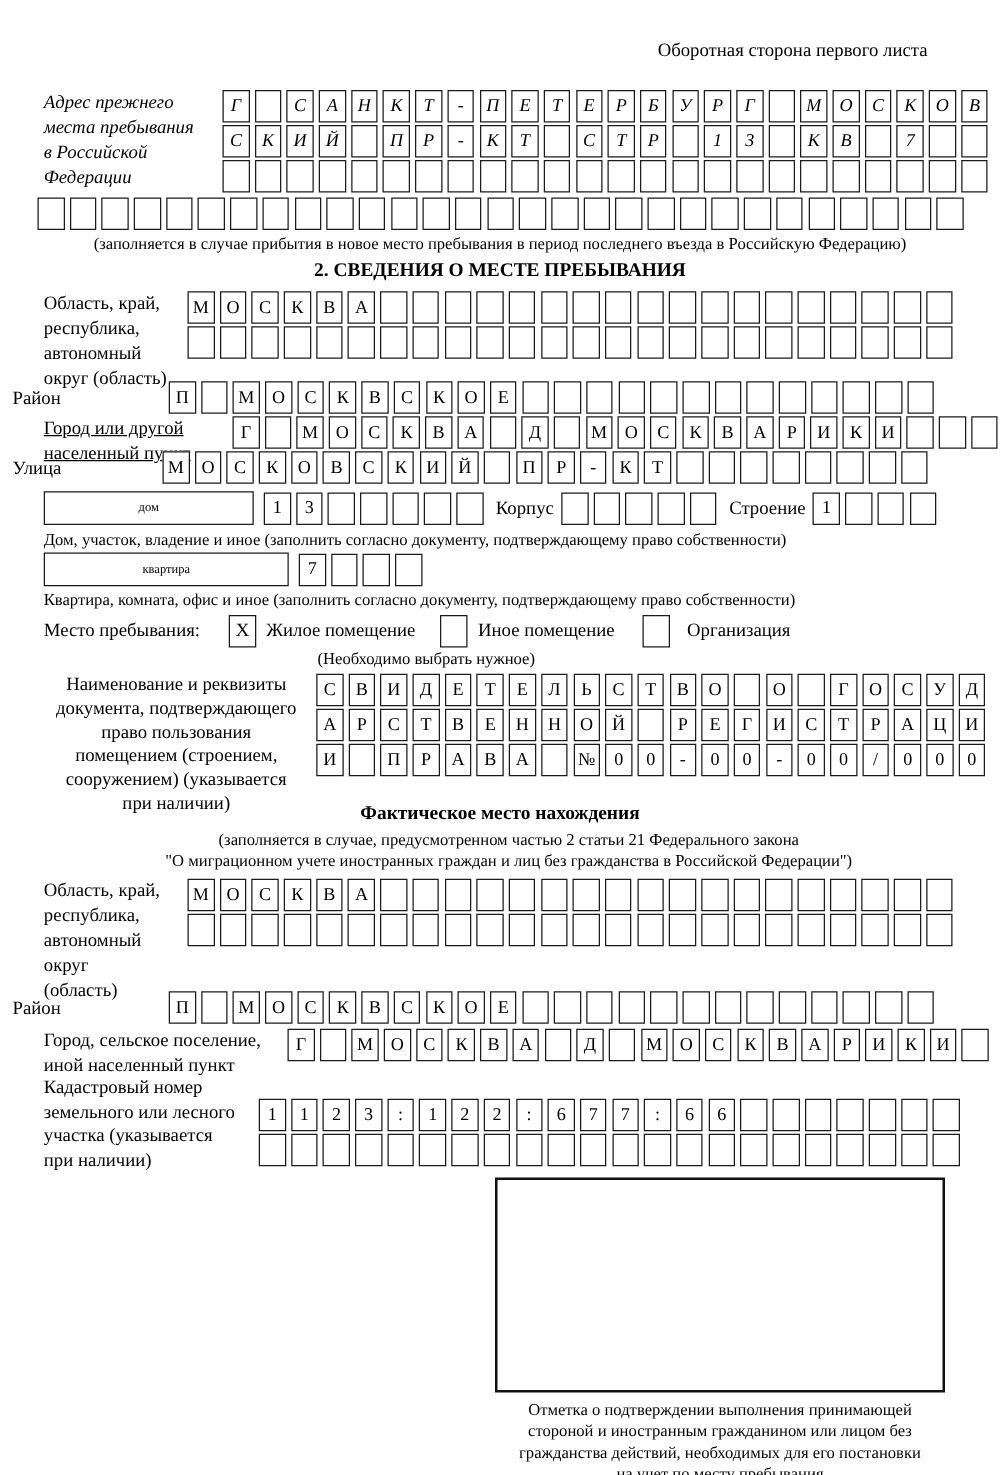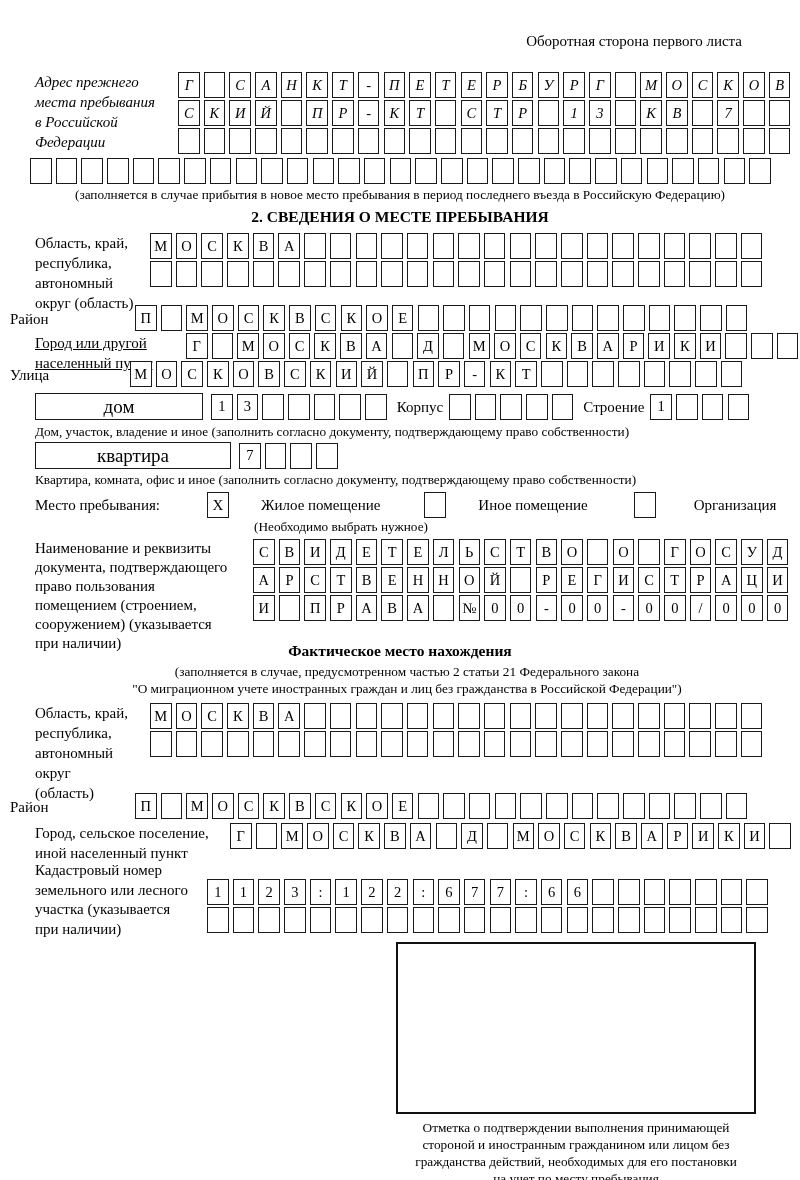--- a/index.html
+++ b/index.html
@@ -20,44 +20,44 @@
         font-size:14.5px;flex:none;background:#fff;}
 
   .note{font-size:13.3px;line-height:17px;}
   .center{text-align:center;}
   .sec-title{margin-top:4px;text-align:center;font-weight:bold;font-size:15.5px;line-height:20px;}
   .w-prev{margin-left:35px;width:137px;margin-right:6px;}
   .w-region{margin-left:35px;width:109px;margin-right:6px;}
   .w-district{margin-left:35px;width:119px;margin-right:6px;}
   .w-city2{margin-left:35px;width:145px;margin-right:6px;text-decoration:underline;}
   .w-street{margin-left:35px;width:114px;margin-right:6px;}
-  .w-doc{margin-left:35px;width:212px;margin-right:6px;line-height:19px;}
+  .w-doc{margin-left:35px;width:212px;margin-right:6px;line-height:19px;text-align:center;}
   .w-factcity{margin-left:35px;width:189px;margin-right:6px;}
   .w-cad{margin-left:35px;width:166px;margin-right:6px;line-height:19.5px;}
 
   .prev-flex{margin-top:22px;font-style:italic;}
   .fullrow{margin-left:30px;margin-top:4px;}
   .prev-note{margin-top:2px;}
 
   .region-block{margin-top:6px;}
   .district-block{margin-top:-8px;}
   .city-block{margin-top:2px;}
   .street-block{margin-top:-12px;}
 
   .house-row{margin-top:6px;display:flex;align-items:center;margin-left:35px;}
   .field-rect{height:27px;border:1.9px solid #1b1b1b;box-sizing:border-box;
-              display:flex;align-items:center;justify-content:center;font-size:19px;flex:none;}
+              display:flex;align-items:center;justify-content:center;font-size:10px;flex:none;}
   .rect-dom{width:168px;margin-right:8px;}
   .rect-kv{width:196px;margin-right:8px;}
   .inline-lbl{margin:0 6px 0 10px;padding-top:2px;font-size:15px;}
   .house-note{margin-top:3px;margin-left:35px;}
   .apt-row{margin-top:2px;display:flex;align-items:center;margin-left:35px;}
   .apt-note{margin-top:2px;margin-left:35px;}
 
-  .stay-row{margin-top:4px;margin-left:35px;display:flex;align-items:center;gap:24px;}
+  .stay-row{margin-top:4px;margin-left:35px;display:flex;align-items:center;}
   .stay-label{width:140px;flex:none;}
   .checkcell{width:22px;height:26px;border:1.9px solid #1b1b1b;box-sizing:border-box;
              display:flex;align-items:center;justify-content:center;font-size:15px;flex:none;}
   .g8{margin-left:8px;}.g20{margin-left:20px;}.g14{margin-left:14px;}.g22{margin-left:22px;}
   .stay-note{margin-left:212px;width:258px;}
 
   .doc-block{margin-top:4px;}
   .fact-title{margin-top:-12px;}
   .fact-note{margin-top:2px;}
   .fact-region{margin-top:6px;}

